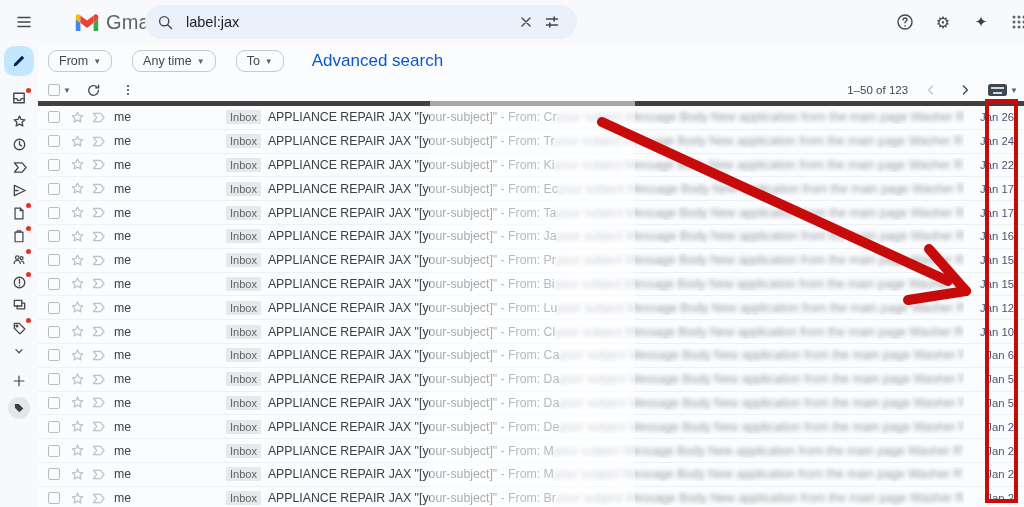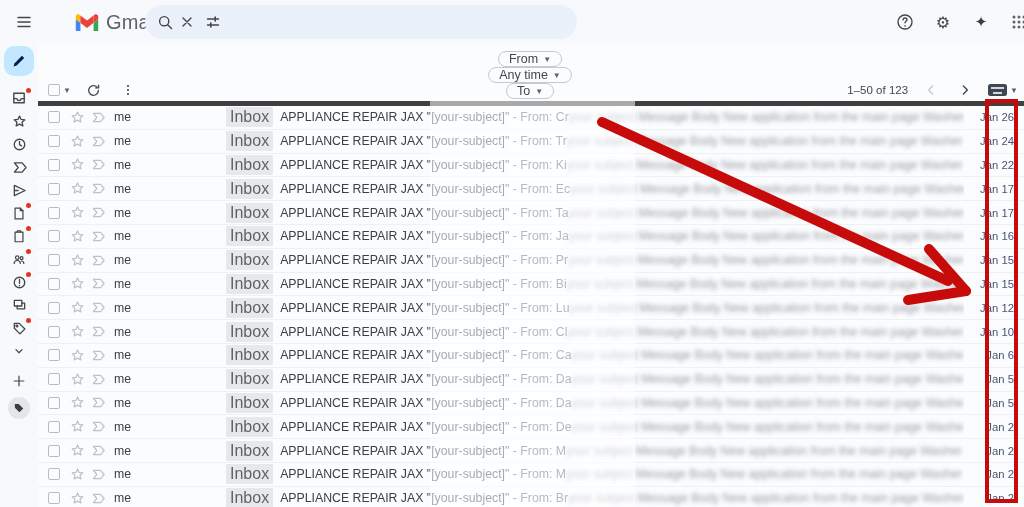--- a/index.html
+++ b/index.html
@@ -23,21 +23,21 @@
   .rail { position:absolute; left:0; top:44px; width:38px; bottom:0; display:flex; flex-direction:column; align-items:center; }
   .compose { width:30px; height:30px; background:#c2e7ff; border-radius:10px; display:flex; align-items:center; justify-content:center; margin-top:2px; cursor:pointer; }
   .rail-items { margin-top:14px; display:flex; flex-direction:column; align-items:center; gap:7px; }
   .rail-it { position:relative; width:24px; height:16px; display:flex; align-items:center; justify-content:center; cursor:pointer; }
   .dot { position:absolute; top:-2px; right:0px; width:5px; height:5px; border-radius:50%; background:#e4341f; }
   .rail-plus { margin-top:14px; }
   .label-avatar { margin-top:8px; width:22px; height:22px; border-radius:50%; background:#e4e6ea; display:flex; align-items:center; justify-content:center; cursor:pointer; }
 
   
   .main { position:absolute; left:38px; top:44px; right:0; bottom:0; background:#fbfcfe; }
-  .chips { display:flex; align-items:center; gap:0; padding:7px 12px 7px 10px; height:34px;flex-direction:column; }
+  .chips { display:flex; align-items:center; gap:20px; padding:7px 12px 7px 10px; height:34px; }
   .chip { display:flex; align-items:center; gap:5px; border:1px solid #c6cacd; border-radius:9px; height:22px; padding:0 10px; font-size:12.5px; color:#444746; background:#fbfcfe; cursor:pointer; white-space:nowrap; }
   .caret { font-size:8px; color:#5f6368; }
   .adv-link { color:#0b57d0; font-size:17px; margin-left:8px; cursor:pointer; white-space:nowrap; }
 
   .toolbar { display:flex; align-items:center; height:24px; padding:0 6px 0 10px; }
   .tool-ic { display:flex; align-items:center; justify-content:center; width:22px; height:22px; cursor:pointer; color:#444746; }
   .tool-gap { margin-left:12px; }
   .toolbar-right { margin-left:auto; display:flex; align-items:center; gap:12px; }
   .pag-text { font-size:11.5px; color:#444746; }
   .input-sel { display:flex; align-items:center; gap:3px; cursor:pointer; }
@@ -46,21 +46,21 @@
   .input-rect::before { content:""; position:absolute; left:5px; bottom:2.5px; width:9px; height:2px; background:#d5d9de; }
 
   
   .list { position:absolute; top:57px; left:0; right:0; bottom:0; border-top:5px solid #404040; background:#fbfcfe; overflow:hidden; }
   .row { display:flex; align-items:center; height:23.8px; border-bottom:1px solid #eef1f4; padding:0 8px 0 10px; background:#fbfcfe; cursor:pointer; white-space:nowrap; }
   .cb { flex:0 0 12px; width:12px; height:12px; border:1.5px solid #b7bbc2; border-radius:2px; margin-right:9px; }
   .row-star { flex:0 0 16px; margin-right:5px; display:flex; align-items:center; justify-content:center; }
   .row-imp { flex:0 0 17px; margin-right:7px; display:flex; align-items:center; justify-content:center; }
   .sender { flex:0 0 112px; font-size:12.3px; color:#3c4043; }
   .content { flex:1; overflow:hidden; display:flex; align-items:center; font-size:12.3px; min-width:0; }
-  .inbox-chip { background:#e7e8eb; color:#5f6368; font-size:16px; padding:1px 4px; border-radius:1px; margin-right:7px; flex:0 0 auto; }
+  .inbox-chip { background:#e7e8eb; color:#5f6368; font-size:11px; padding:1px 4px; border-radius:1px; margin-right:7px; flex:0 0 auto; }
   .subj { color:#3c4043; flex:0 0 auto; }
   .fromp { color:#5f6368; flex:0 0 auto; white-space:pre; }
   .snippet { color:#80868f; filter:blur(2.3px); opacity:.8; overflow:hidden; flex:1 1 auto; min-width:0; }
   .date { flex:0 0 52px; text-align:right; font-size:11.3px; color:#47566e; padding-right:2px; }
 
   
   .redact-band { position:absolute; left:430px; top:100px; width:205px; height:407px; background:rgba(255,255,255,.55); z-index:5; pointer-events:none; }
   .date-box { position:absolute; left:985px; top:99px; width:33px; height:404px; border:4px solid #c70b0b; z-index:7; pointer-events:none; }
   .arrow-overlay { position:absolute; left:0; top:0; z-index:8; pointer-events:none; }
 
@@ -86,20 +86,21 @@
       <path d="M6.4 3.5 13 8.5l6.6-5V10.8L13 15.9 6.4 10.8z" fill="#EA4335"></path>
     </svg>
     <span class="logo-text">Gmail</span>
   </div>
 
   <div class="searchbar">
     <svg class="ic" width="17" height="17" viewBox="0 0 17 17">
         <circle cx="7.2" cy="7.2" r="4.6"></circle>
         <path d="M10.7 10.7 14.5 14.5"></path>
       </svg>
+    <input class="search-input" type="text" value="label:jax" style="">
     <span class="sb-btn">
       <svg class="ic" width="14" height="14" viewBox="0 0 14 14">
           <path d="M3 3l8 8M11 3l-8 8"></path>
         </svg>
     </span>
     <span class="sb-btn">
       <svg class="ic" width="16" height="16" viewBox="0 0 16 16">
           <path d="M2.5 5h11M2.5 11h11"></path>
           <path d="M10.2 3v4M5.8 9v4" stroke-width="1.6"></path>
         </svg>

